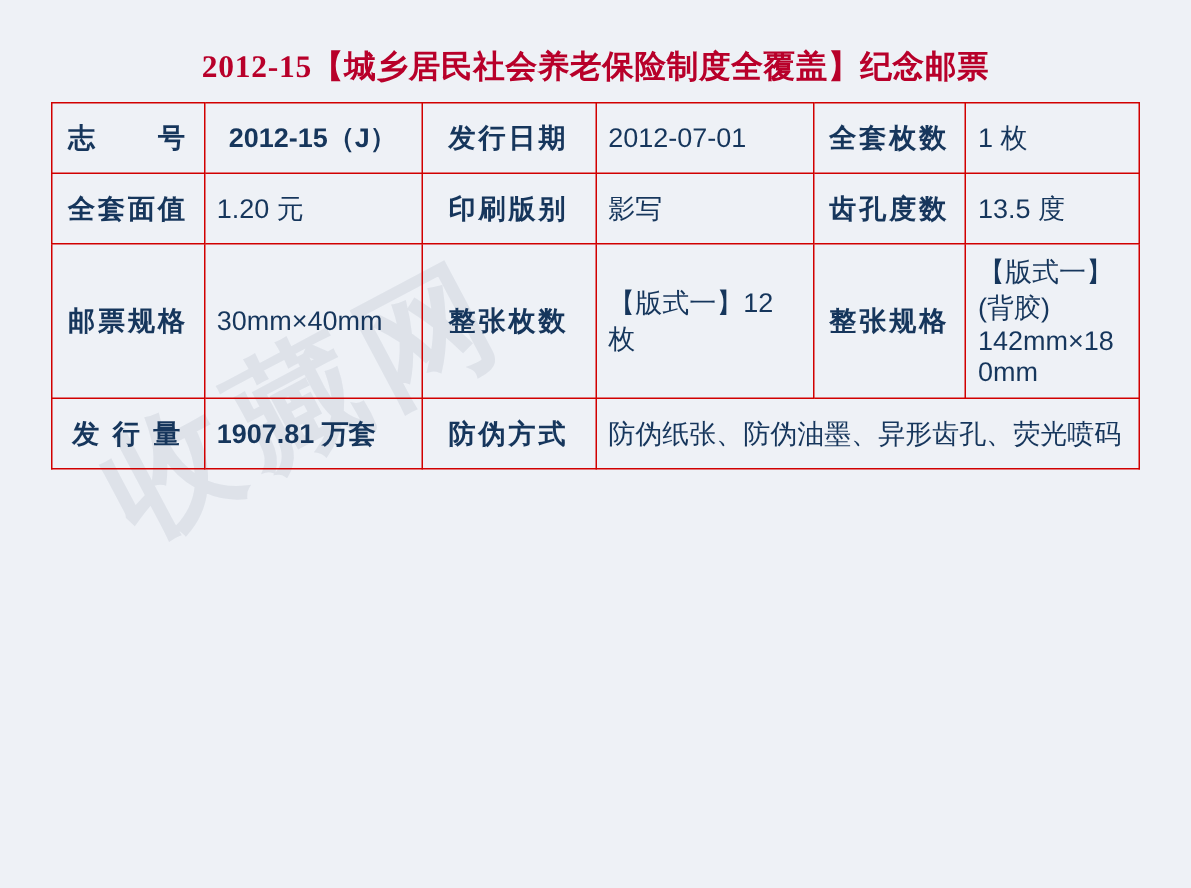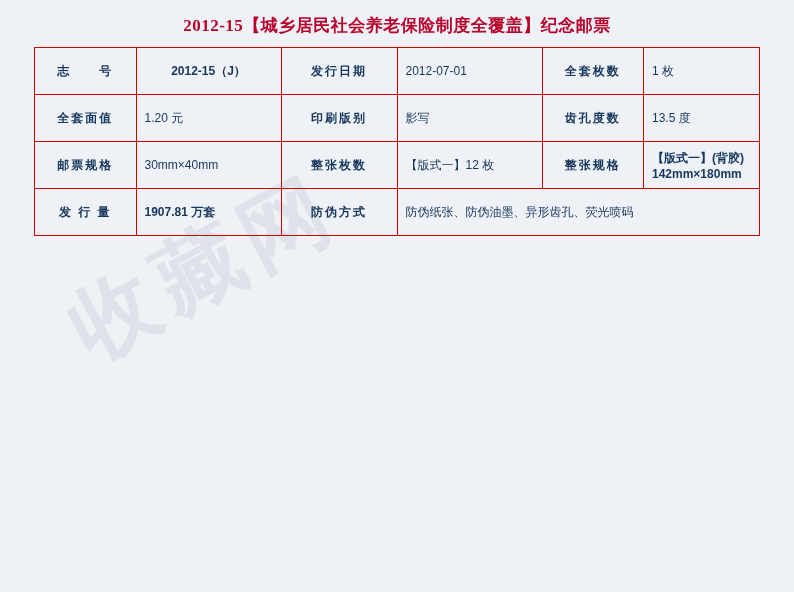--- a/index.html
+++ b/index.html
@@ -29,41 +29,42 @@
     user-select: none;
     line-height: 1.15;
     z-index: 0;
   }
   .page-title {
     position: relative;
     z-index: 2;
     text-align: center;
     color: #b8002a;
     font-weight: bold;
-    font-size: 17px;
+    font-size: 21px;
     padding-top: 14px;
     padding-bottom: 10px;
     letter-spacing: 0.5px;
     font-family: "Liberation Serif", serif;
+    margin-top: 16px;
   }
   .table-wrap {
     position: relative;
     z-index: 2;
     margin: 0 34px;
   }
   table.stamp {
     border-collapse: collapse;
     width: 100%;
     table-layout: fixed;
     background: transparent;
   }
   table.stamp td {
     border: 1px solid #d10000;
     padding: 6px 8px;
-    font-size: 12px;
+    font-size: 18px;
     color: #16365c;
     vertical-align: middle;
     height: 34px;
     word-break: break-all;
   }
   .lbl {
     text-align: center;
     color: #1f6b33;
     font-weight: bold;
     letter-spacing: 2px;
@@ -85,21 +86,21 @@
     font-weight: bold;
   }
   .red-label {
     color: #d10000;
     font-weight: bold;
     text-align: center;
     font-size: 13px;
   }
   .green-val {
     color: #1f6b33;
-    font-weight: bold;
+    font-weight: normal;
     text-align: left;
     font-size: 12.5px;
   }
   .right {
     text-align: right;
   }
   .tall {
     height: 46px;
   }
   .small {

